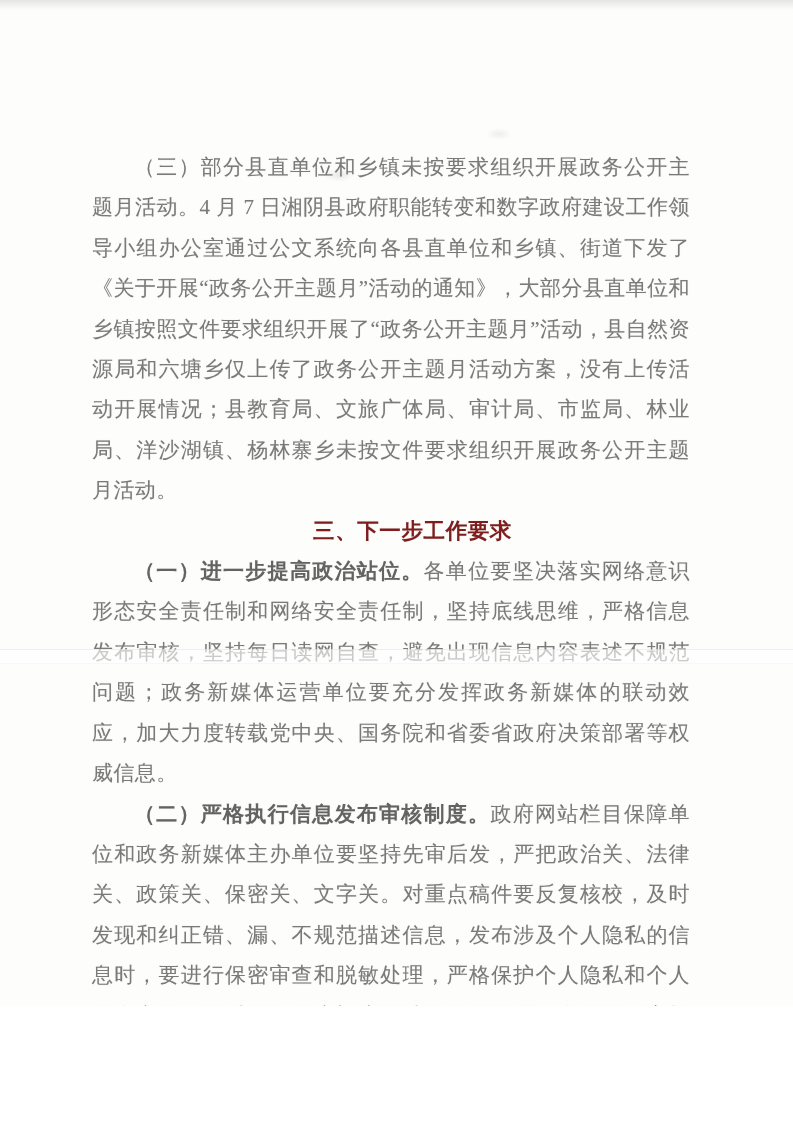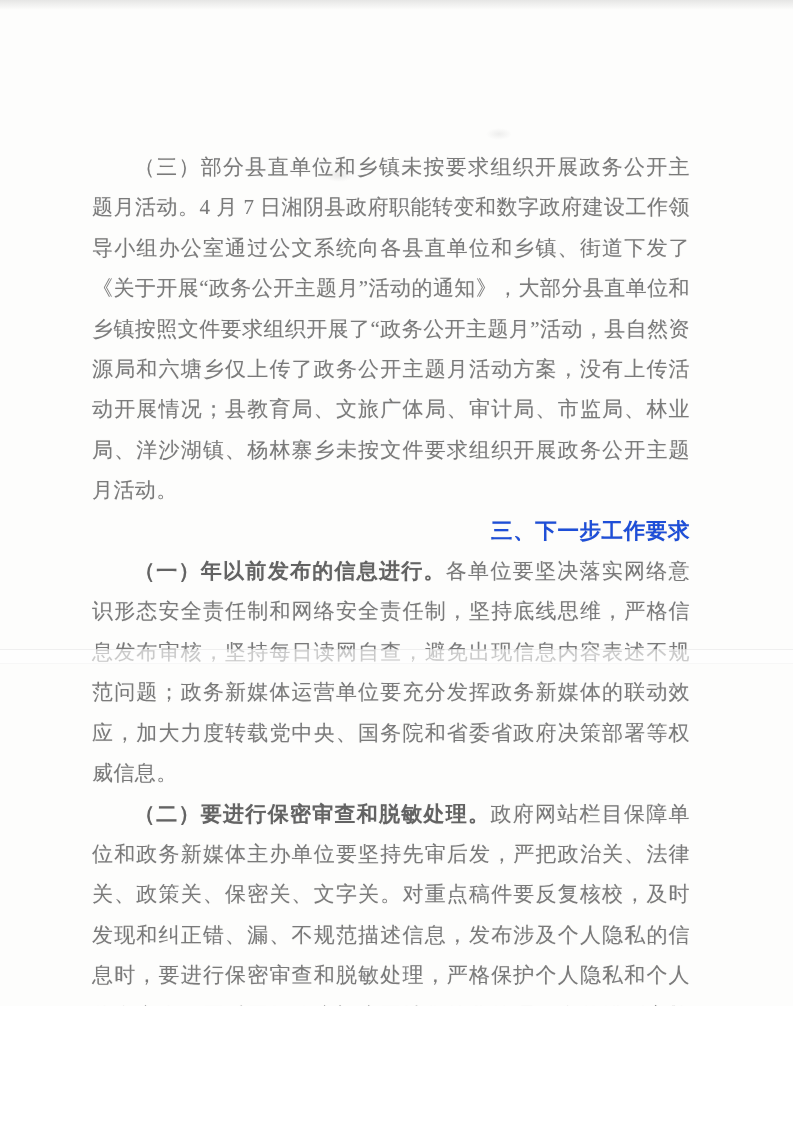--- a/index.html
+++ b/index.html
@@ -63,42 +63,42 @@
   .para .lead {
     font-weight: 700;
     color: #636363;
   }
   .section-heading {
     margin: 0;
     font-size: 21.5px;
     line-height: 40.4px;
     text-indent: 2em;
     font-weight: 700;
-    color: #1d4ed8;
+    color: #7f1d1d;
     font-family: "Liberation Sans", "DejaVu Sans", sans-serif;
     letter-spacing: 0.6px;
-    text-align: right;
+    text-align: center;
   }
 </style>
 </head>
 <body>
 
 <div class="page">
 
   <div class="scan-top-band"></div>
   <div class="smudge smudge-1"></div>
   <div class="smudge smudge-2"></div>
 
   <div class="content">
 
     <p class="para"><span>（三）部分县直单位和乡镇未按要求组织开展政务公开主题月活动。4 月 7 日湘阴县政府职能转变和数字政府建设工作领导小组办公室通过公文系统向各县直单位和乡镇、街道下发了《关于开展“政务公开主题月”活动的通知》，大部分县直单位和乡镇按照文件要求组织开展了“政务公开主题月”活动，县自然资源局和六塘乡仅上传了政务公开主题月活动方案，没有上传活动开展情况；县教育局、文旅广体局、审计局、市监局、林业局、洋沙湖镇、杨林寨乡未按文件要求组织开展政务公开主题月活动。</span></p>
 
     <h3 class="section-heading">三、下一步工作要求</h3>
 
-    <p class="para"><b class="lead">（一）年以前发布的信息进行。</b><span>各单位要坚决落实网络意识形态安全责任制和网络安全责任制，坚持底线思维，严格信息发布审核，坚持每日读网自查，避免出现信息内容表述不规范问题；政务新媒体运营单位要充分发挥政务新媒体的联动效应，加大力度转载党中央、国务院和省委省政府决策部署等权威信息。</span></p>
+    <p class="para"><b class="lead">（一）进一步提高政治站位。</b><span>各单位要坚决落实网络意识形态安全责任制和网络安全责任制，坚持底线思维，严格信息发布审核，坚持每日读网自查，避免出现信息内容表述不规范问题；政务新媒体运营单位要充分发挥政务新媒体的联动效应，加大力度转载党中央、国务院和省委省政府决策部署等权威信息。</span></p>
 
-    <p class="para"><b class="lead">（二）要进行保密审查和脱敏处理。</b><span>政府网站栏目保障单位和政务新媒体主办单位要坚持先审后发，严把政治关、法律关、政策关、保密关、文字关。对重点稿件要反复核校，及时发现和纠正错、漏、不规范描述信息，发布涉及个人隐私的信息时，要进行保密审查和脱敏处理，严格保护个人隐私和个人信息安全。同时用好政府门户网站集约化管理平台的错别字检测功能，对 2029 年以前发布的信息进行“回头看”，纠正已发信息中存在</span></p>
+    <p class="para"><b class="lead">（二）严格执行信息发布审核制度。</b><span>政府网站栏目保障单位和政务新媒体主办单位要坚持先审后发，严把政治关、法律关、政策关、保密关、文字关。对重点稿件要反复核校，及时发现和纠正错、漏、不规范描述信息，发布涉及个人隐私的信息时，要进行保密审查和脱敏处理，严格保护个人隐私和个人信息安全。同时用好政府门户网站集约化管理平台的错别字检测功能，对 2029 年以前发布的信息进行“回头看”，纠正已发信息中存在</span></p>
 
   </div>
 
   <div class="scan-mid-band"></div>
 
 </div>
 
 </body></html>

